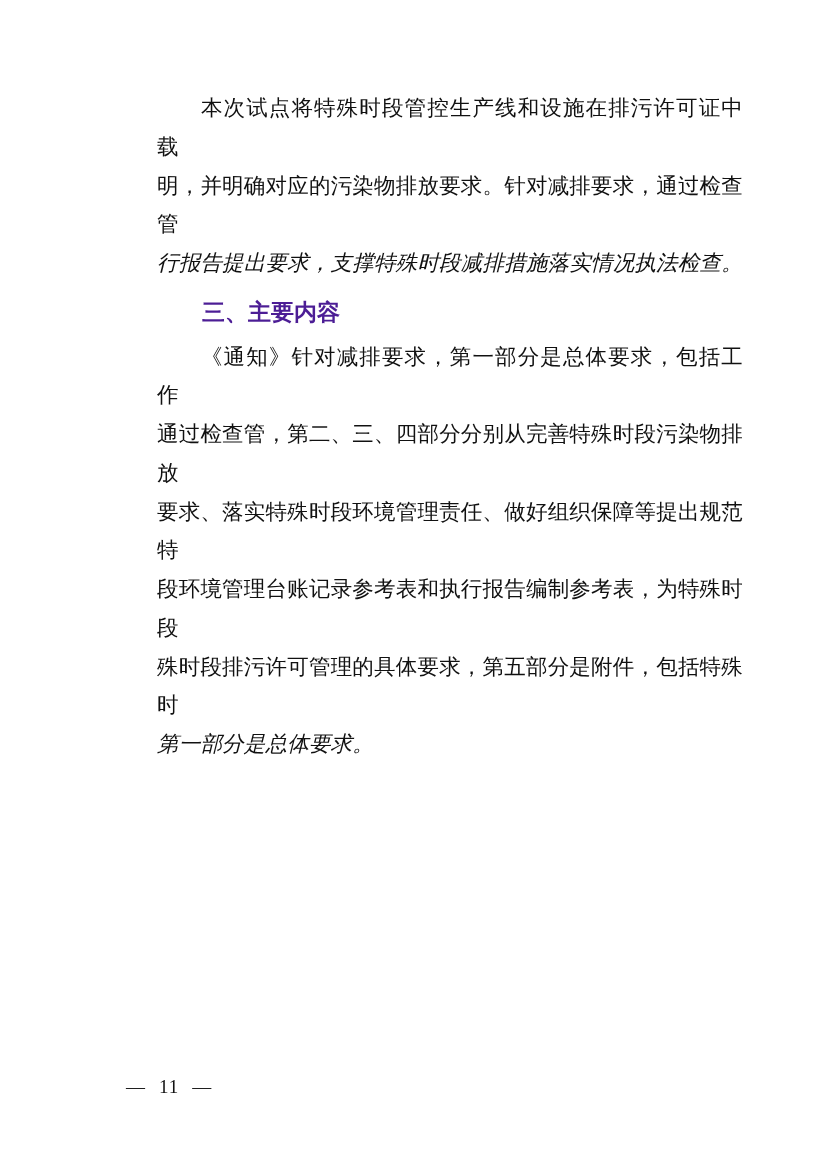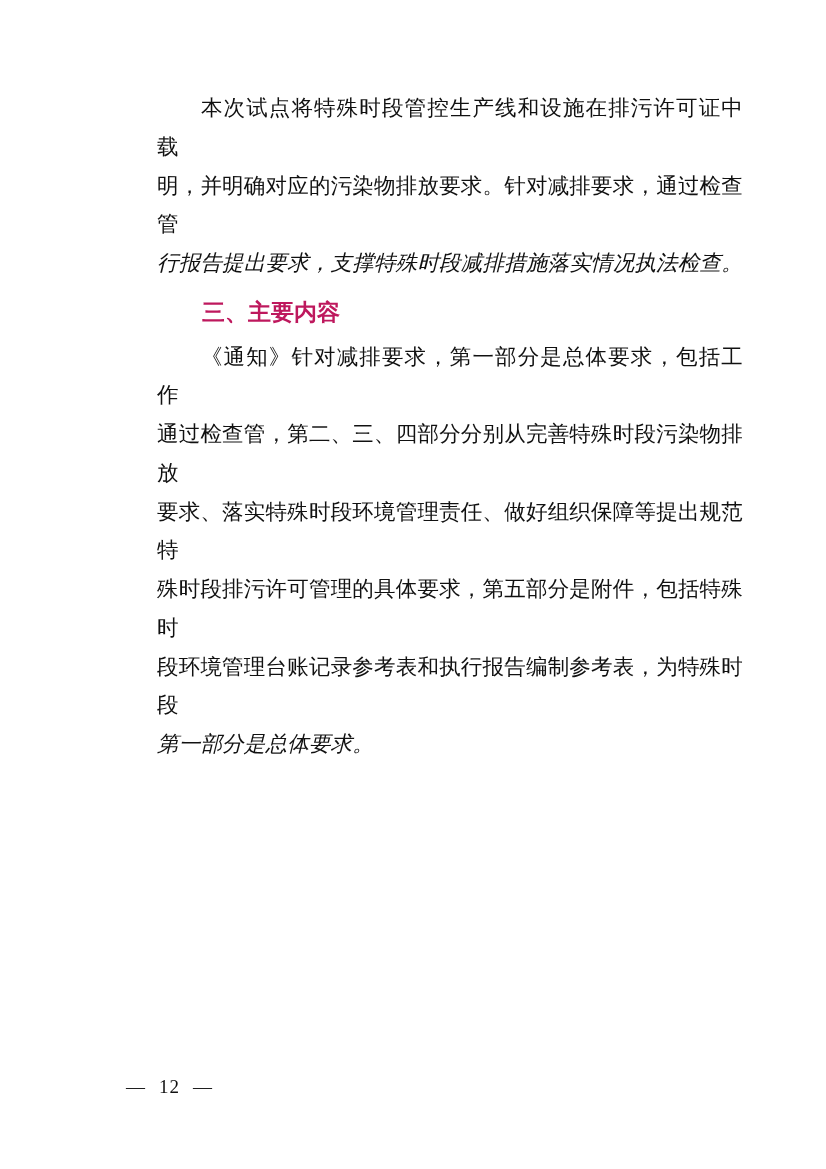--- a/index.html
+++ b/index.html
@@ -28,21 +28,21 @@
     text-justify: distribute;
     letter-spacing: 0.2px;
   }
   .paragraph .line.first { text-indent: 44px; }
   .paragraph .line.last { text-align-last: left; font-style: italic; }
   .heading {
     font-family: "Liberation Sans", "DejaVu Sans", sans-serif;
     font-weight: 700;
     font-size: 23px;
     line-height: 38.75px;
-    color: #be185d;
+    color: #4c1d95;
     margin: 10px 0 6px 0;
     padding-left: 45px;
   }
   .footer {
     position: absolute;
     left: 126px;
     top: 1076px;
     display: inline-flex;
     align-items: center;
     gap: 13px;
@@ -59,23 +59,23 @@
     <div class="paragraph">
         <div class="line first">本次试点将特殊时段管控生产线和设施在排污许可证中载</div>
         <div class="line">明，并明确对应的污染物排放要求。针对减排要求，通过检查管</div>
         <div class="line last">行报告提出要求，支撑特殊时段减排措施落实情况执法检查。</div>
       </div>
     <div class="heading">三、主要内容</div>
     <div class="paragraph">
         <div class="line first">《通知》针对减排要求，第一部分是总体要求，包括工作</div>
         <div class="line">通过检查管，第二、三、四部分分别从完善特殊时段污染物排放</div>
         <div class="line">要求、落实特殊时段环境管理责任、做好组织保障等提出规范特</div>
+        <div class="line">段环境管理台账记录参考表和执行报告编制参考表，为特殊时段</div>
         <div class="line">殊时段排污许可管理的具体要求，第五部分是附件，包括特殊时</div>
-        <div class="line">段环境管理台账记录参考表和执行报告编制参考表，为特殊时段</div>
         <div class="line last">第一部分是总体要求。</div>
       </div>
   </div>
   <div class="footer">
     <span>—</span>
-    <span>12</span>
+    <span>11</span>
     <span>—</span>
   </div>
 </div>
 
 </body></html>

